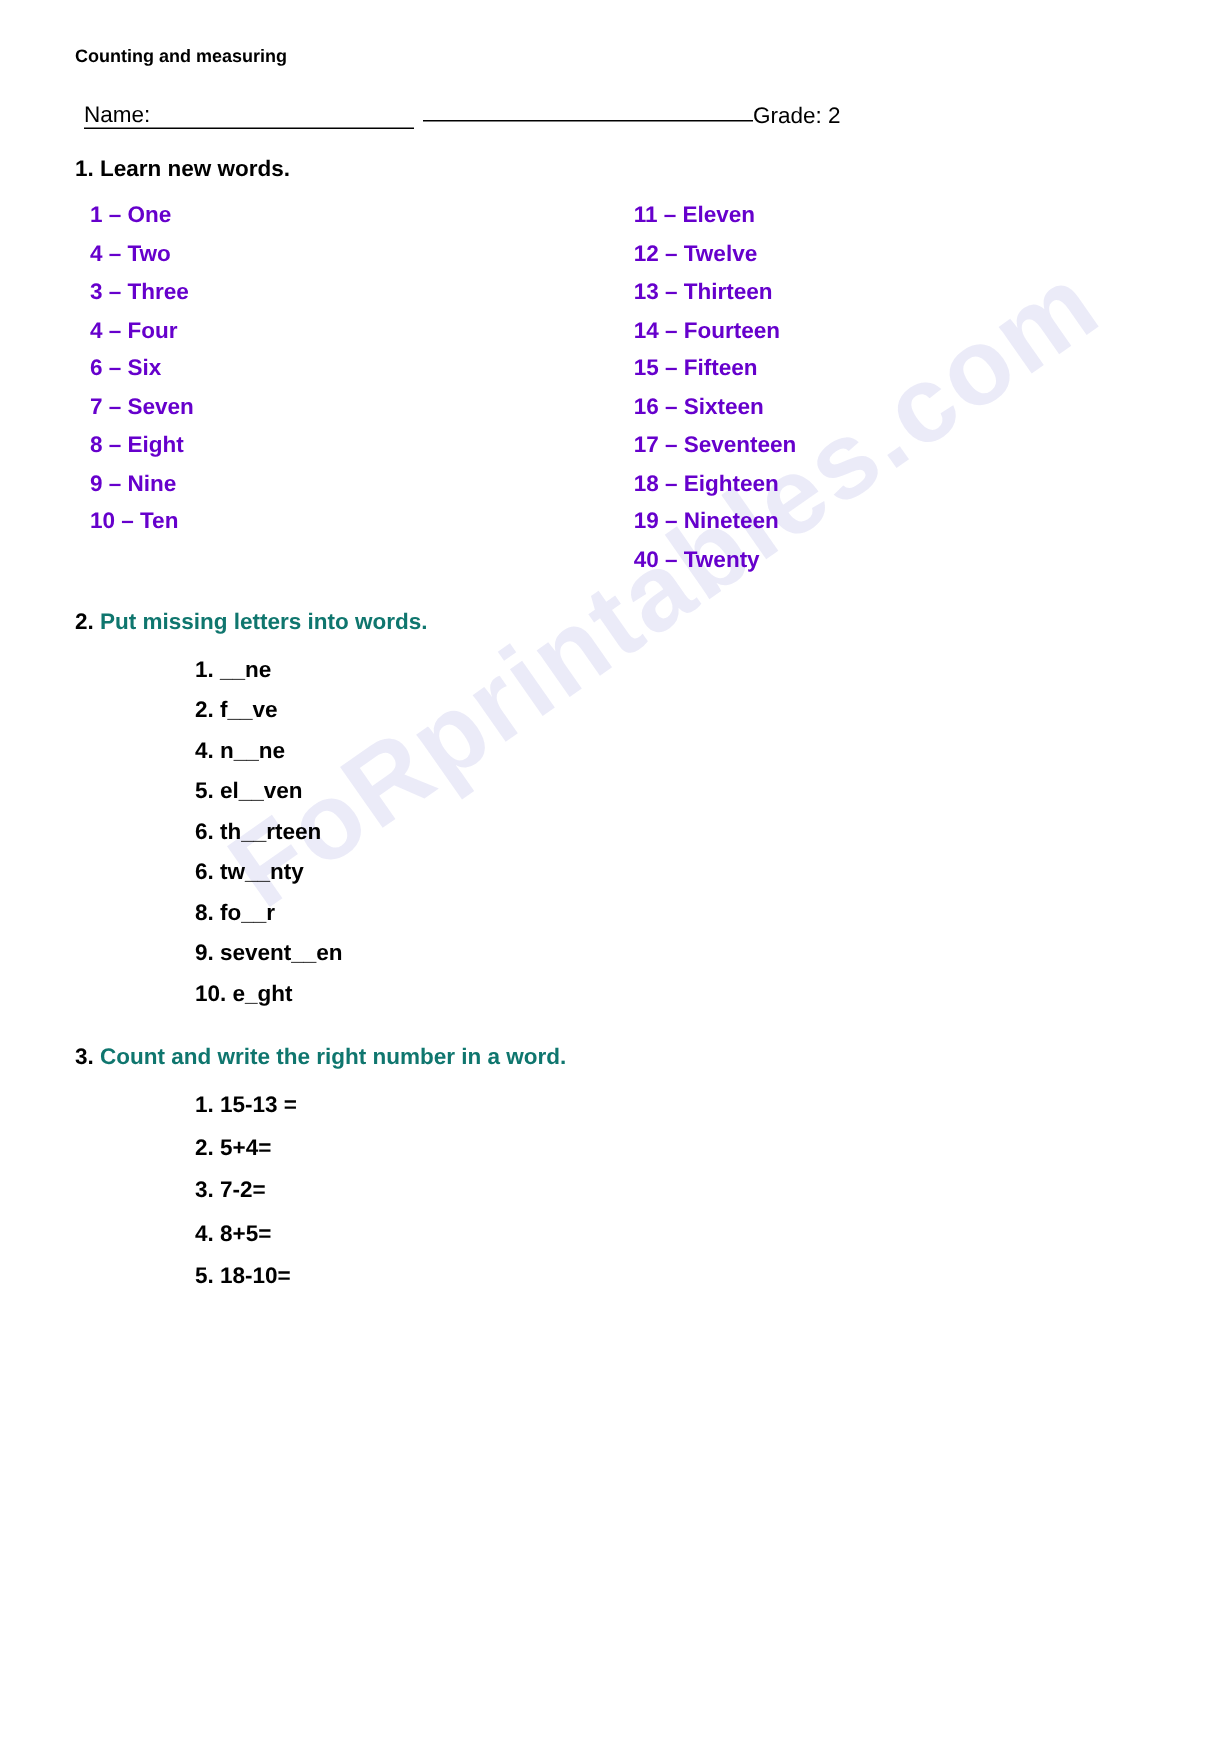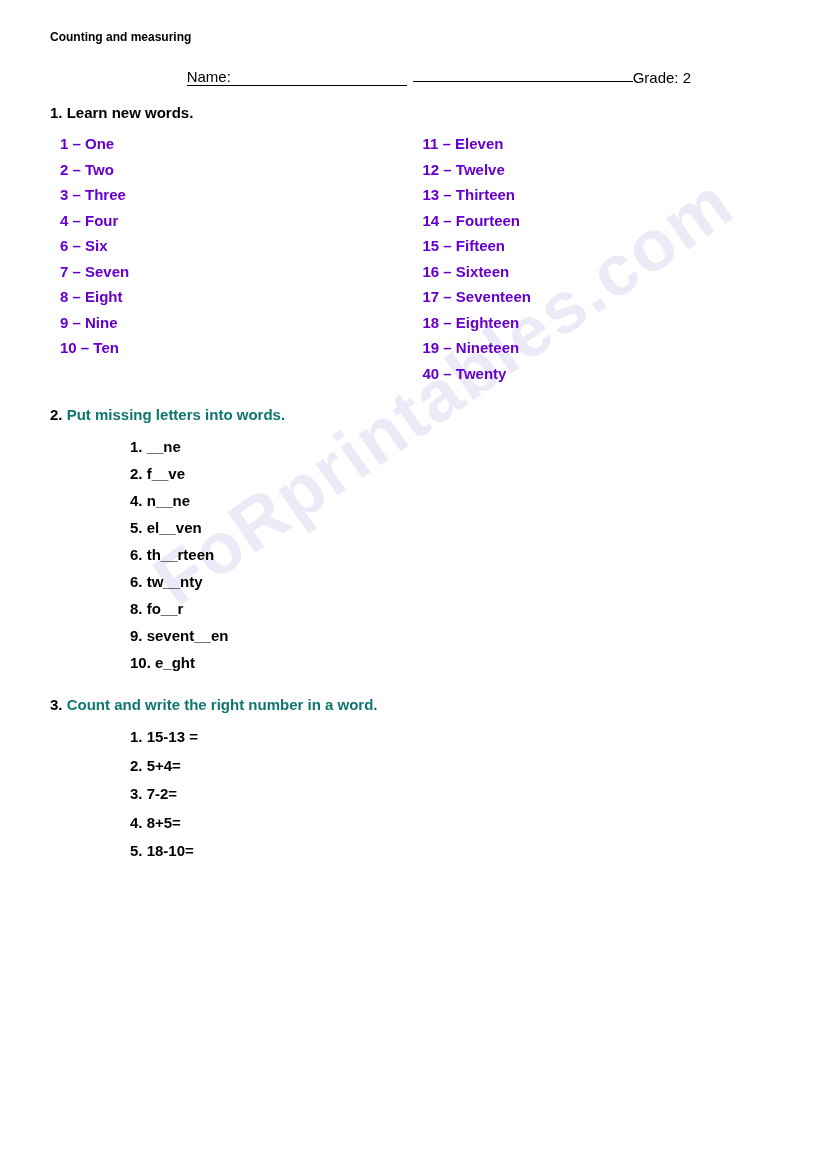--- a/index.html
+++ b/index.html
@@ -17,21 +17,21 @@
 
     .page-title {
       text-align: left;
       font-weight: bold;
       font-size: 12px;
       margin-bottom: 24px;
     }
 
     .header-row {
       display: flex;
-      justify-content: flex-end;
+      justify-content: flex-start;
       align-items: center;
       margin-bottom: 18px;
     }
 
     .name-field {
       font-size: 15px;
     }
 
     .name-field span {
       display: inline-block;
@@ -146,21 +146,21 @@
   </div>
 
   <div class="section">
     <div class="section-title">
       <span class="section-number">1.</span>
       <span class="section-label underline">Learn new words.</span>
     </div>
     <div class="words-grid">
       <div class="words-col">
         <div class="word-item">1 – One</div>
-        <div class="word-item">2 – Two</div>
+        <div class="word-item">4 – Two</div>
         <div class="word-item">3 – Three</div>
         <div class="word-item">4 – Four</div>
         <div class="word-item">6 – Six</div>
         <div class="word-item">7 – Seven</div>
         <div class="word-item">8 – Eight</div>
         <div class="word-item">9 – Nine</div>
         <div class="word-item">10 – Ten</div>
       </div>
       <div class="words-col">
         <div class="word-item">11 – Eleven</div>

